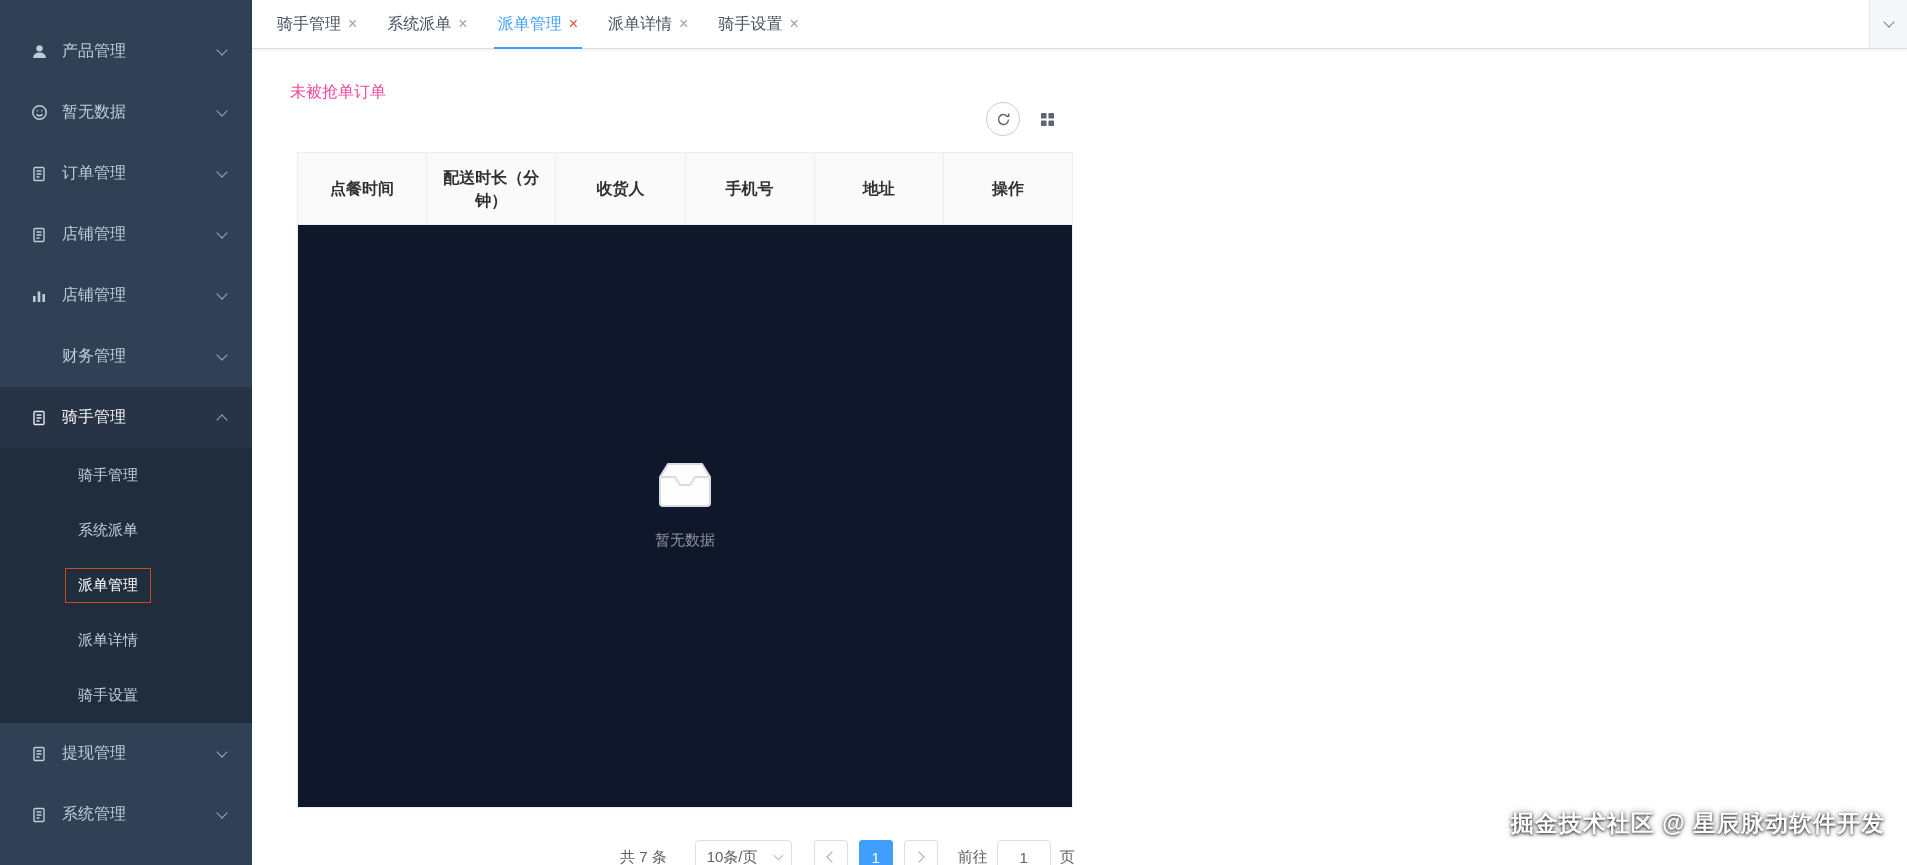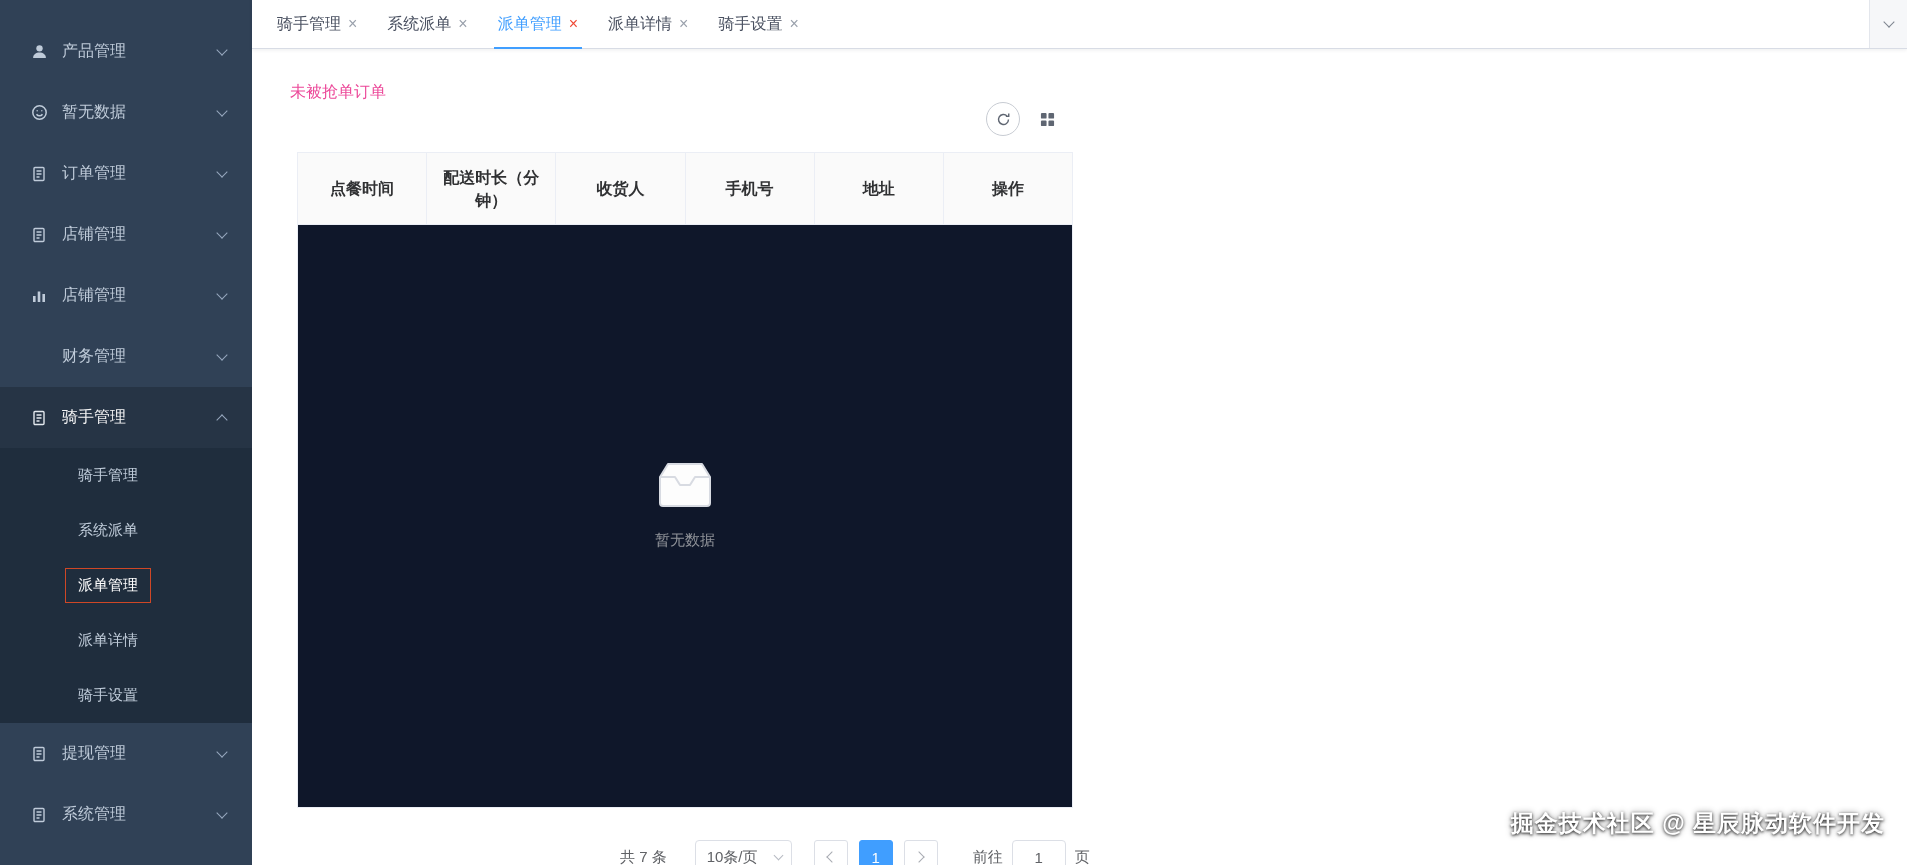--- a/index.html
+++ b/index.html
@@ -68,21 +68,21 @@
                color:#606266; cursor:pointer; background:#fff; }
   .pg-select .chev { border-color:#b6bac2; width:7px; height:7px; }
   .pg-btn { width:34px; height:34px; border:1px solid #dcdfe6; border-radius:3px; background:#fff;
             display:flex; align-items:center; justify-content:center; cursor:pointer; }
   .pg-prev { margin-left:22px; }
   .pg-page { margin-left:11px; background:#409eff; border:1px solid #409eff; color:#fff; font-size:15px; }
   .pg-next { margin-left:11px; }
   .pchev { display:inline-block; width:8px; height:8px; border-left:1.8px solid #a8abb2; border-bottom:1.8px solid #a8abb2; }
   .pchev.left { transform:rotate(45deg); margin-left:3px; }
   .pchev.right { transform:rotate(-135deg); margin-right:3px; }
-  .pg-goto-label { margin-left:35px; }
+  .pg-goto-label { margin-left:20px; }
   .pg-goto-input { margin-left:9px; width:54px; height:34px; border:1px solid #dcdfe6; border-radius:4px;
                    text-align:center; font-size:15px; color:#606266; outline:none;
                    font-family:"Liberation Sans","DejaVu Sans",sans-serif; }
   .pg-unit { margin-left:9px; }
 
   .watermark { position:absolute; right:22px; bottom:26px; font-size:23px; font-weight:bold; color:#fff;
                letter-spacing:1px; text-shadow:0 1px 3px rgba(0,0,0,.85), 0 0 6px rgba(0,0,0,.45); pointer-events:none;padding-left:48px; }
 </style>
 </head>
 <body>

